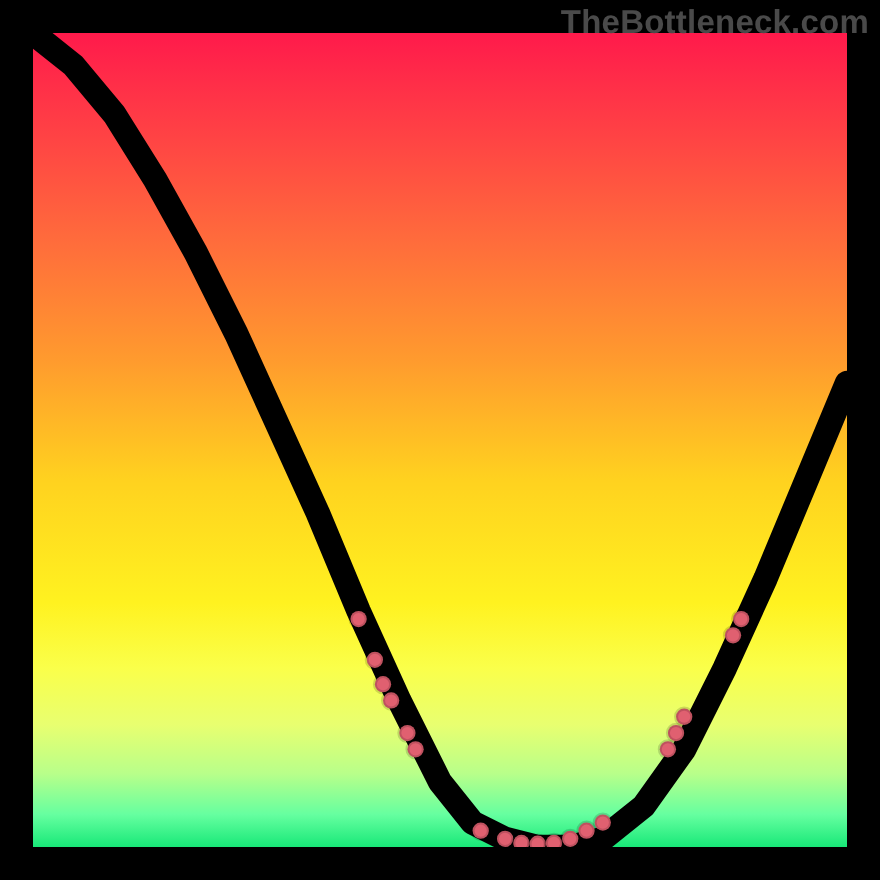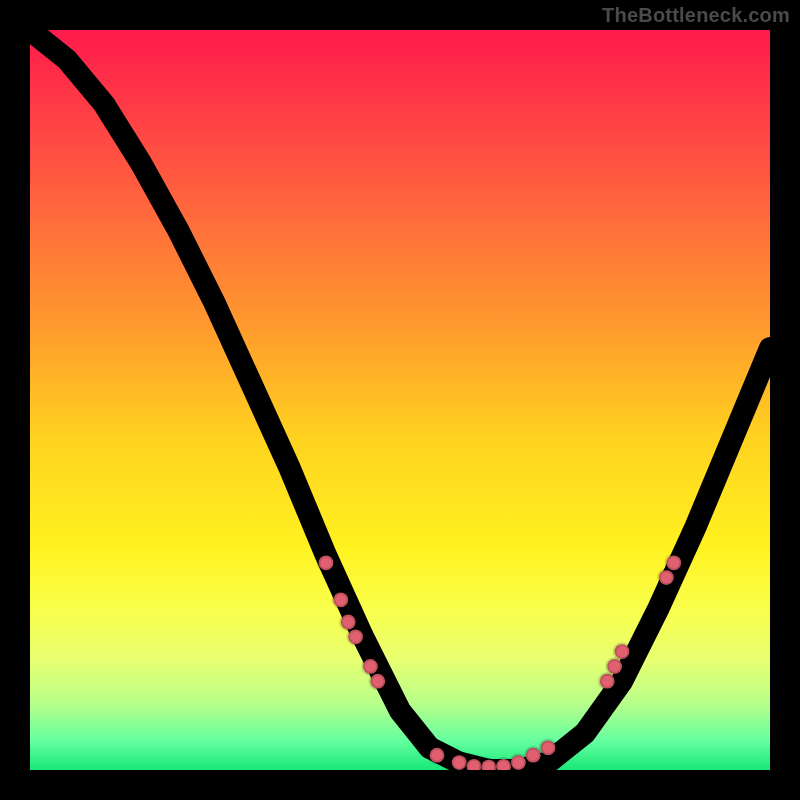--- a/index.html
+++ b/index.html
@@ -8,21 +8,21 @@
     position: relative;
     width: 800px;
     height: 800px;
     background: #000;
   }
   .watermark {
     position: absolute;
     top: 4px;
     right: 10px;
     font-family: Arial, Helvetica, sans-serif;
-    font-size: 20px;
+    font-size: 30px;
     font-weight: 600;
     color: #4a4a4a;
     letter-spacing: 0.2px;
     z-index: 5;
   }
   .plot-area {
     position: absolute;
     left: 30px;
     top: 30px;
     width: 740px;

